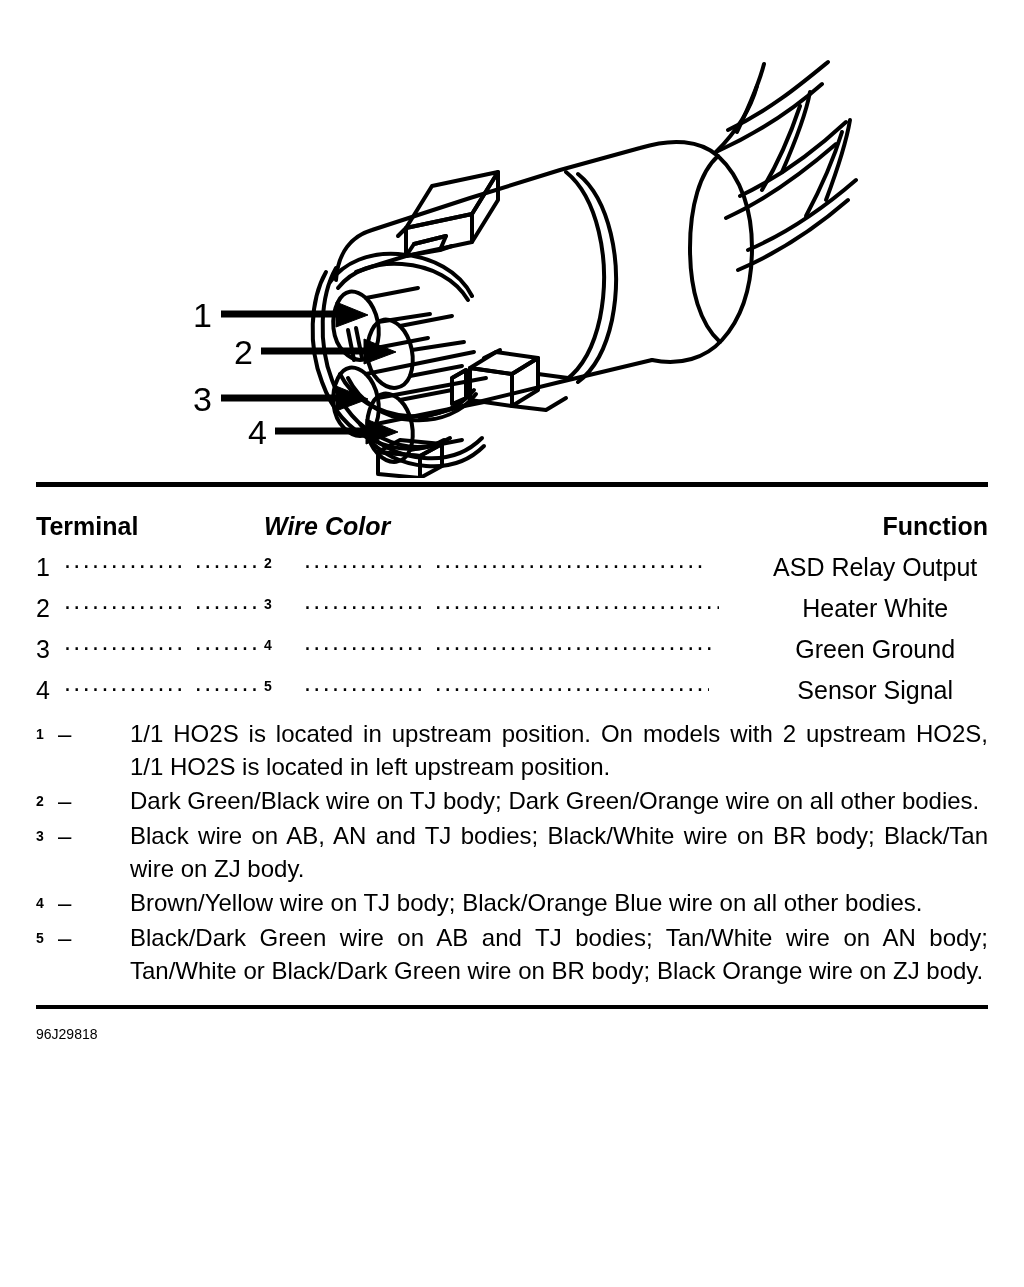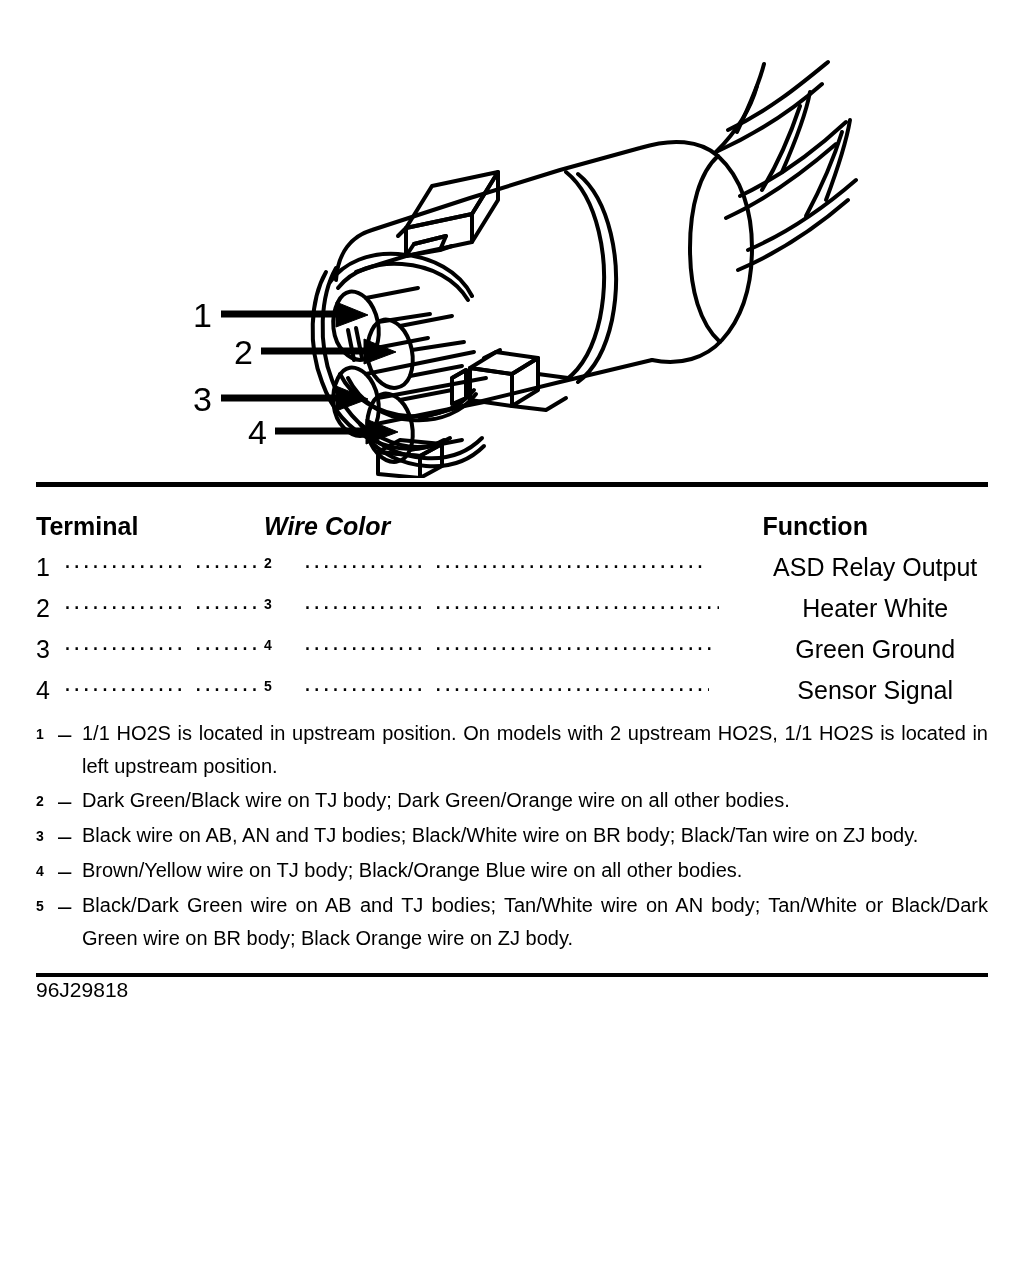--- a/index.html
+++ b/index.html
@@ -92,21 +92,21 @@
     width: 228px;
     padding-bottom: 8px;
   }
   th.h-wire {
     text-align: left;
     font-weight: bold;
     padding-bottom: 8px;
     font-style: italic;
   }
   th.h-func {
-    text-align: left;
+    text-align: right;
     font-weight: bold;
     padding-bottom: 8px;
   }
   td.c-term {
     text-align: left;
     width: 28px;
   }
   td.c-dots1 {
     width: 200px;
     overflow: hidden;
@@ -159,30 +159,32 @@
     padding-top: 0px;
   }
   .fn-dash {
     width: 24px;
     flex: 0 0 24px;
     font-size: 24px;
     line-height: 33px;
   }
   .fn-text {
     flex: 1 1 auto;
-    font-size: 20px;
+    font-size: 24px;
     line-height: 33px;
     text-align: justify;
     text-justify: inter-word;
+    margin-left: 48px;
   }
   .fn-text.just { text-align: justify; }
 
   .footer-code {
-    font-size: 21px;
+    font-size: 14px;
     line-height: 26px;
+    margin-top: 12px;
     font-family: "Liberation Sans", sans-serif;
   }
 </style>
 </head>
 <body>
 
 <div class="page">
 
   <div class="diagram">
     <svg width="1024" height="478" viewBox="0 0 1024 478" xmlns="http://www.w3.org/2000/svg">

